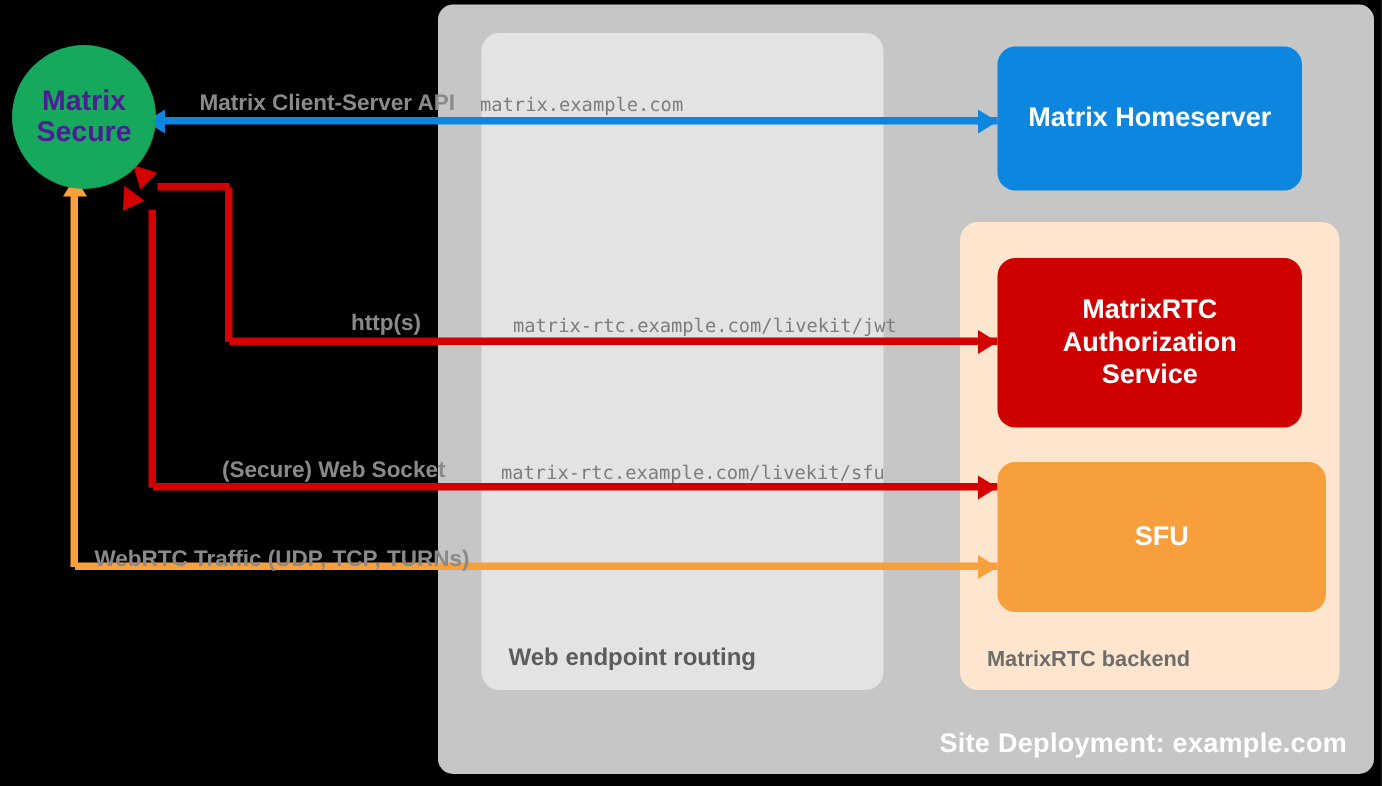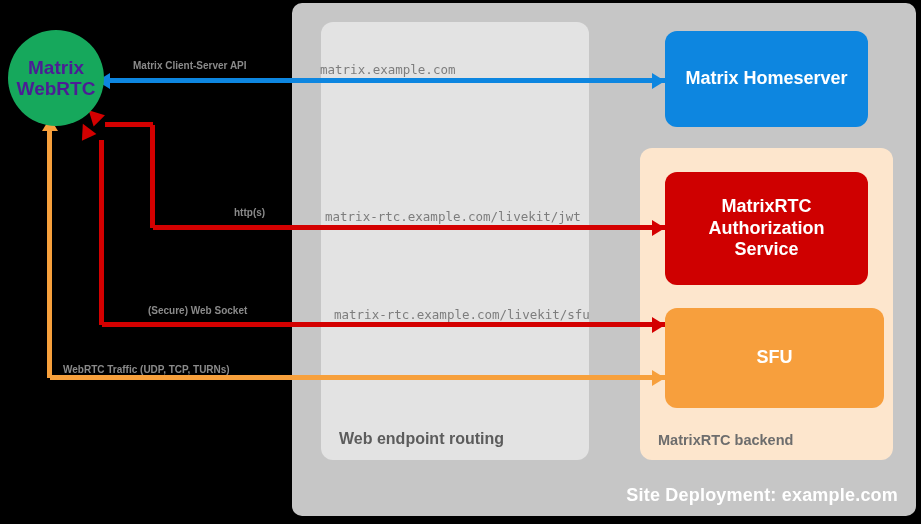--- a/index.html
+++ b/index.html
@@ -169,21 +169,21 @@
     border-left: 8px solid transparent;
     border-right: 8px solid transparent;
     border-bottom: 15px solid currentColor;
     z-index: 3;
   }
 
   
   .flow-label {
     position: absolute;
     color: #8a8a8a;
-    font-size: 10px;
+    font-size: 15px;
     font-weight: bold;
     white-space: nowrap;
     z-index: 5;
   }
   .url-label {
     position: absolute;
     color: #7d7d7d;
     font-family: "DejaVu Sans Mono", "Liberation Mono", monospace;
     font-size: 12.5px;
     white-space: nowrap;
@@ -214,38 +214,38 @@
   <div class="url-label" style="left:320px; top:62px;">matrix.example.com</div>
 
   <div class="seg h red" style="left:153px; top:225px; width:512px;"></div>
 
   <div class="seg v red" style="left:150px; top:125px; height:103px;"></div>
 
   <div class="seg h red" style="left:105px; top:122px; width:48px; transform:rotate(0deg);"></div>
   <div class="arrowhead ah-right c-red" style="left:652px; top:219.5px;"></div>
   <div class="ah-diag c-red" style="left:86px; top:108px; transform:rotate(-45deg);"></div>
   <div class="flow-label" style="left:234px; top:207px;">http(s)</div>
-  <div class="url-label" style="left:325px; top:209px;">matrix-rtc.example.com/livekit/jwt</div>
+  <div class="url-label" style="left:342px; top:209px;">matrix-rtc.example.com/livekit/jwt</div>
 
   <div class="seg h red" style="left:102px; top:322px; width:563px;"></div>
   <div class="seg v red" style="left:99px; top:140px; height:185px;"></div>
   <div class="arrowhead ah-right c-red" style="left:652px; top:316.5px;"></div>
   <div class="ah-diag c-red" style="left:78px; top:123px; transform:rotate(-25deg);"></div>
   <div class="flow-label" style="left:148px; top:305px;">(Secure) Web Socket</div>
   <div class="url-label" style="left:334px; top:307px;">matrix-rtc.example.com/livekit/sfu</div>
 
   <div class="seg h orange" style="left:50px; top:375px; width:615px;"></div>
   <div class="seg v orange" style="left:47px; top:128px; height:250px;"></div>
   <div class="arrowhead ah-right c-orange" style="left:652px; top:369.5px;"></div>
   <div class="arrowhead ah-up c-orange" style="left:41.5px; top:118px;"></div>
   <div class="flow-label" style="left:63px; top:364px;">WebRTC Traffic (UDP, TCP, TURNs)</div>
 
   <div class="client-node">
     <span>Matrix</span>
-    <span>WebRTC</span>
+    <span>Secure</span>
   </div>
 
   <div class="node-box homeserver">
     <span>Matrix Homeserver</span>
   </div>
 
   <div class="node-box auth-service">
     <div>
       <div>MatrixRTC</div>
       <div>Authorization</div>

